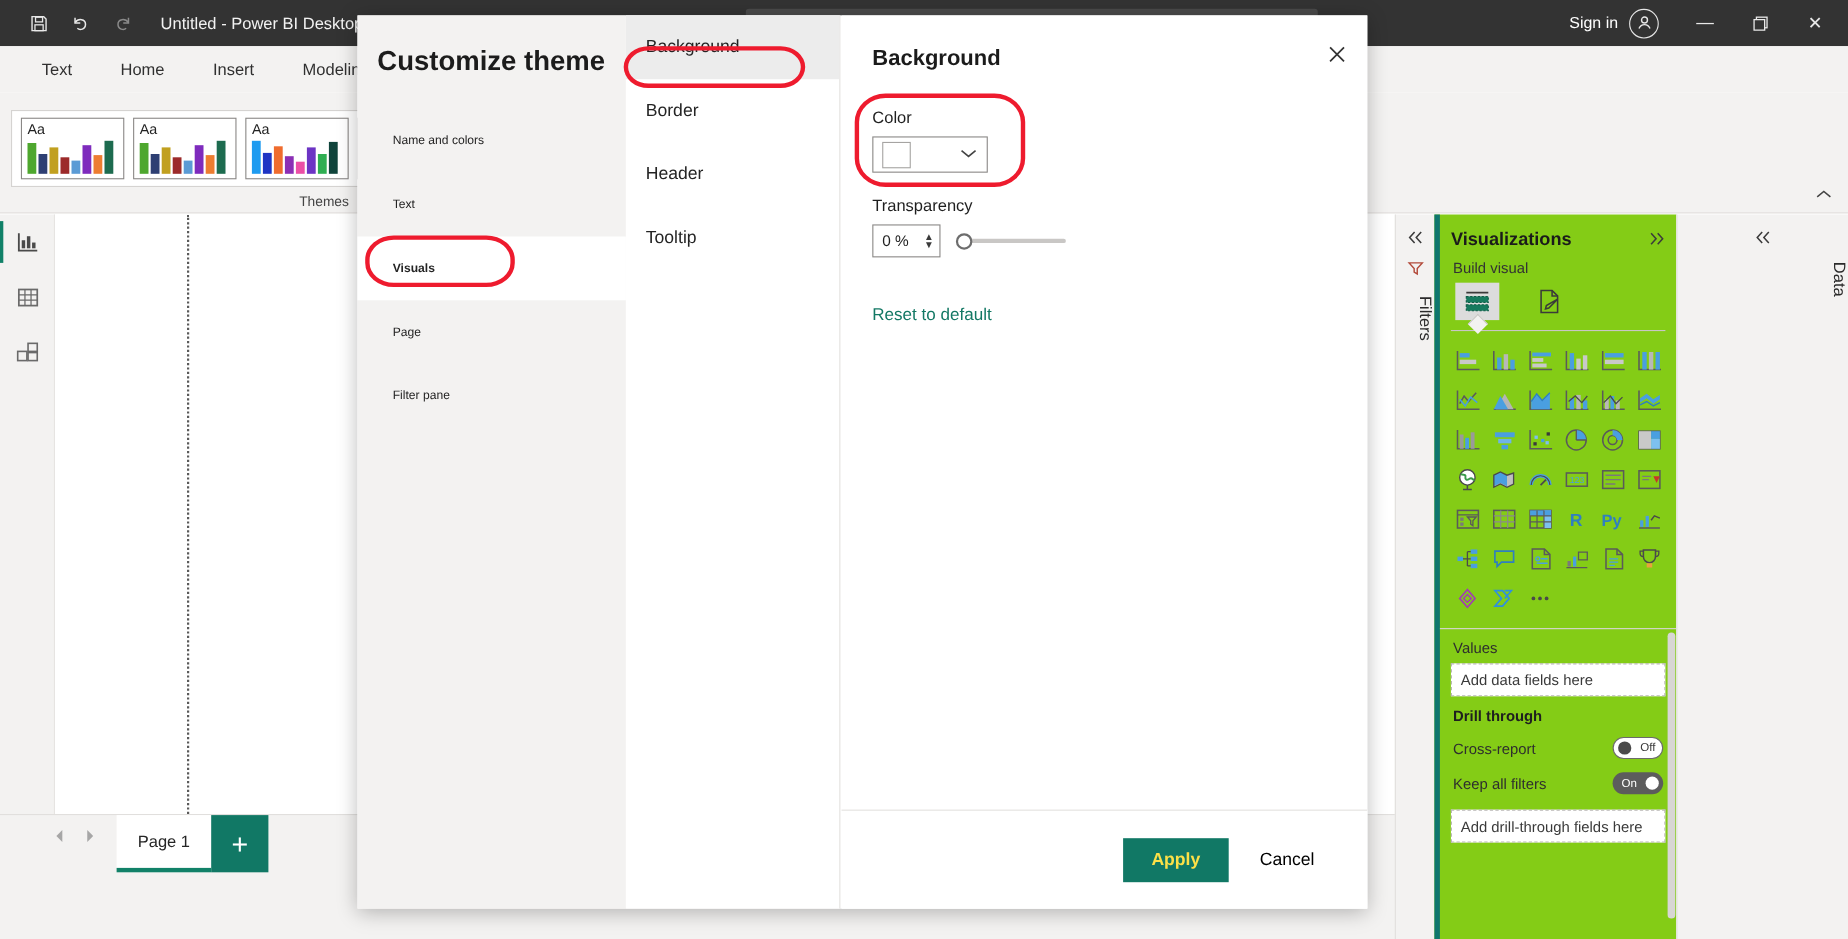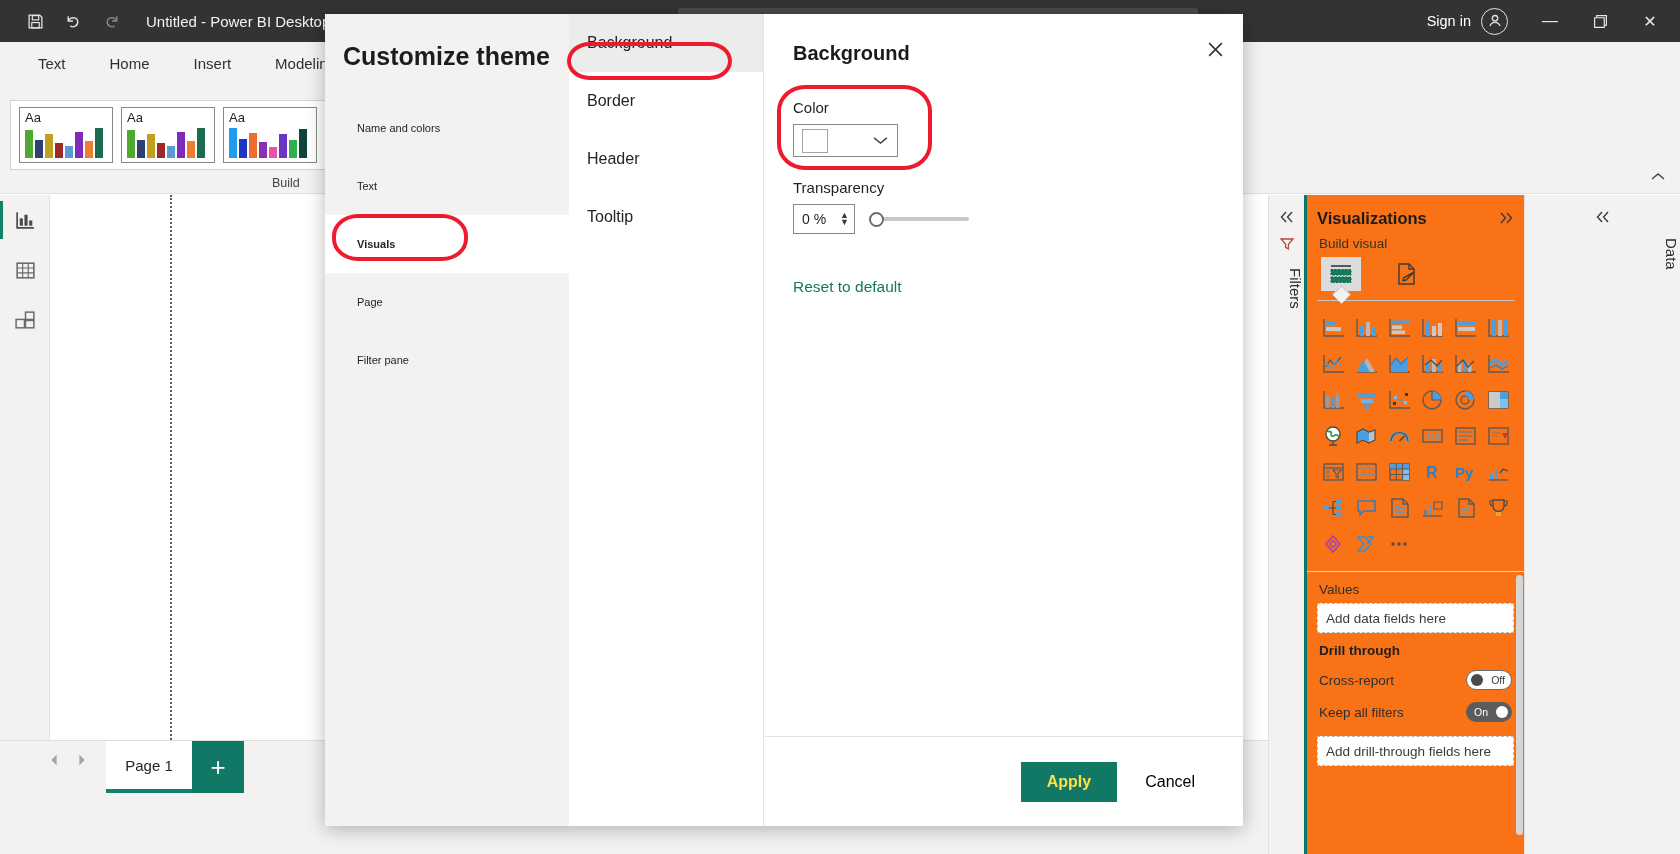--- a/index.html
+++ b/index.html
@@ -109,22 +109,22 @@
     border-left: 1px solid #e1dfdd;
   }
   .rail-chev { text-align: center; padding-top: 14px; font-size: 15px; color: #3b3b3b; }
   .rail-vert {
     writing-mode: vertical-rl; font-size: 15px; color: #2b2b2b; margin: 12px auto 0;
     display: block; text-align: center; width: 100%;
   }
   .rail-funnel { text-align: center; margin-top: 10px; }
 
   .viz-pane {
-    position: absolute; left: 1304px; top: 195px; width: 220px; height: 659px; background: #f97316;
-    border-left: 3px solid #0f766e;
+    position: absolute; left: 1304px; top: 195px; width: 220px; height: 659px; background: #84cc16;
+    border-left: 5px solid #0f766e;
   }
   .viz-head { display: flex; align-items: center; justify-content: space-between; padding: 14px 10px 6px 10px; }
   .viz-title { font-size: 16.5px; color: #1b1b1b; font-weight: 600; }
   .viz-sub { font-size: 13.5px; color: #333; padding: 2px 12px 4px 12px; }
   .viz-tabs { display: flex; gap: 26px; padding: 2px 12px 0 14px; align-items: center; }
   .viz-tab { width: 40px; height: 34px; display: flex; align-items: center; justify-content: center; }
   .viz-tab.sel { background: #dcdcdc; }
   .viz-tab-sep { height: 8px; border-bottom: 1px solid #c8c6c4; margin: 2px 10px 6px 10px; position: relative; }
   .viz-tab-sep::after {
     content: ""; position: absolute; left: 18px; top: -5px; width: 12px; height: 12px;
@@ -346,21 +346,21 @@
             <i style="height:18px;background:#2e3f73"></i>
             <i style="height:24px;background:#c1a01f"></i>
             <i style="height:15px;background:#9c2a2a"></i>
             <i style="height:12px;background:#5b9bd5"></i>
             <i style="height:26px;background:#7e2bbd"></i>
             <i style="height:17px;background:#ed7d31"></i>
             <i style="height:30px;background:#1d6b4f"></i>
         </div>
       </div>
     </div>
-    <div class="themes-label">Build</div>
+    <div class="themes-label">Themes</div>
     <div class="ribbon-collapse">
       <svg width="16" height="11" viewBox="0 0 16 11">
           <path d="M2 8l6-5 6 5" fill="none" stroke="#444" stroke-width="1.4"></path>
         </svg>
     </div>
   </div>
 
   <div class="view-rail">
     <div class="view-btn active">
       <svg width="23" height="23" viewBox="0 0 22 22">

